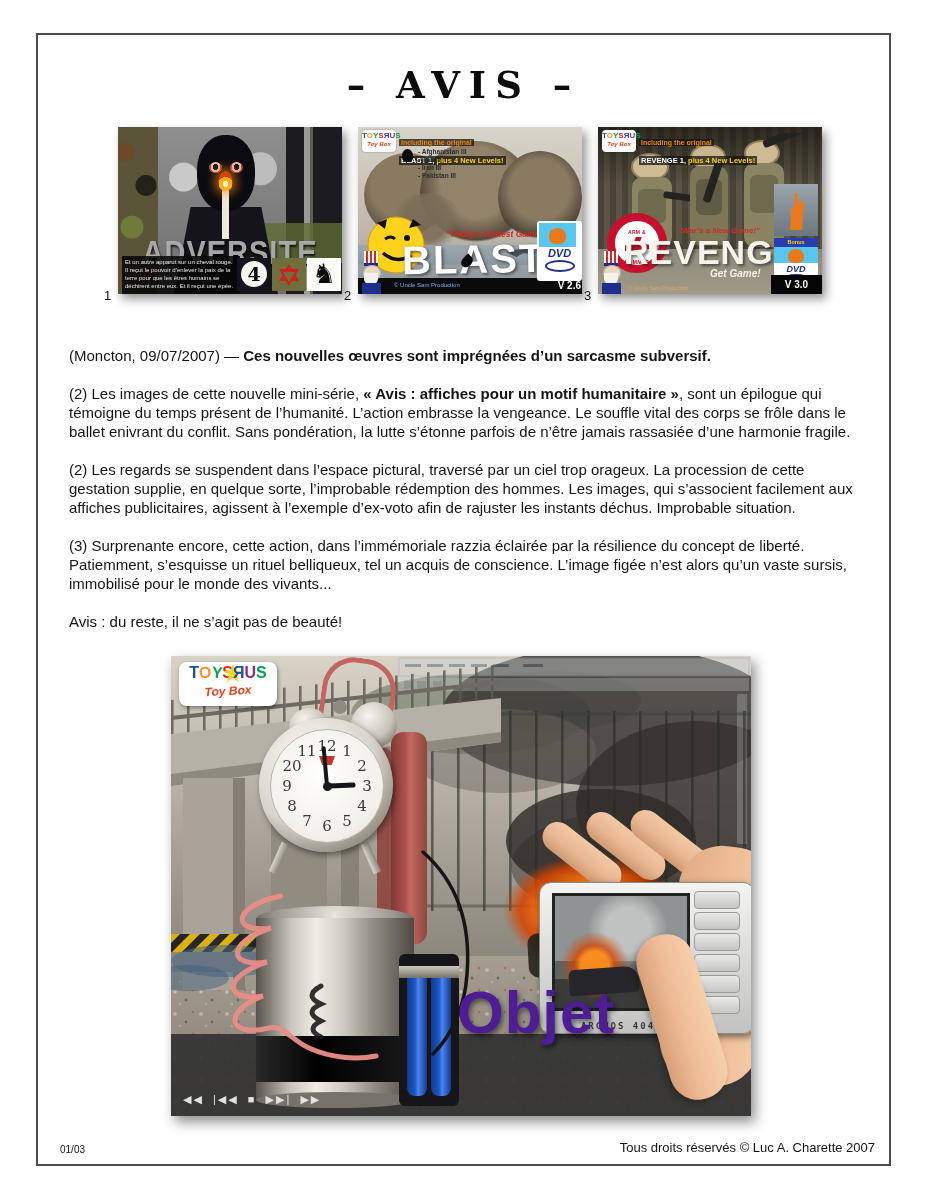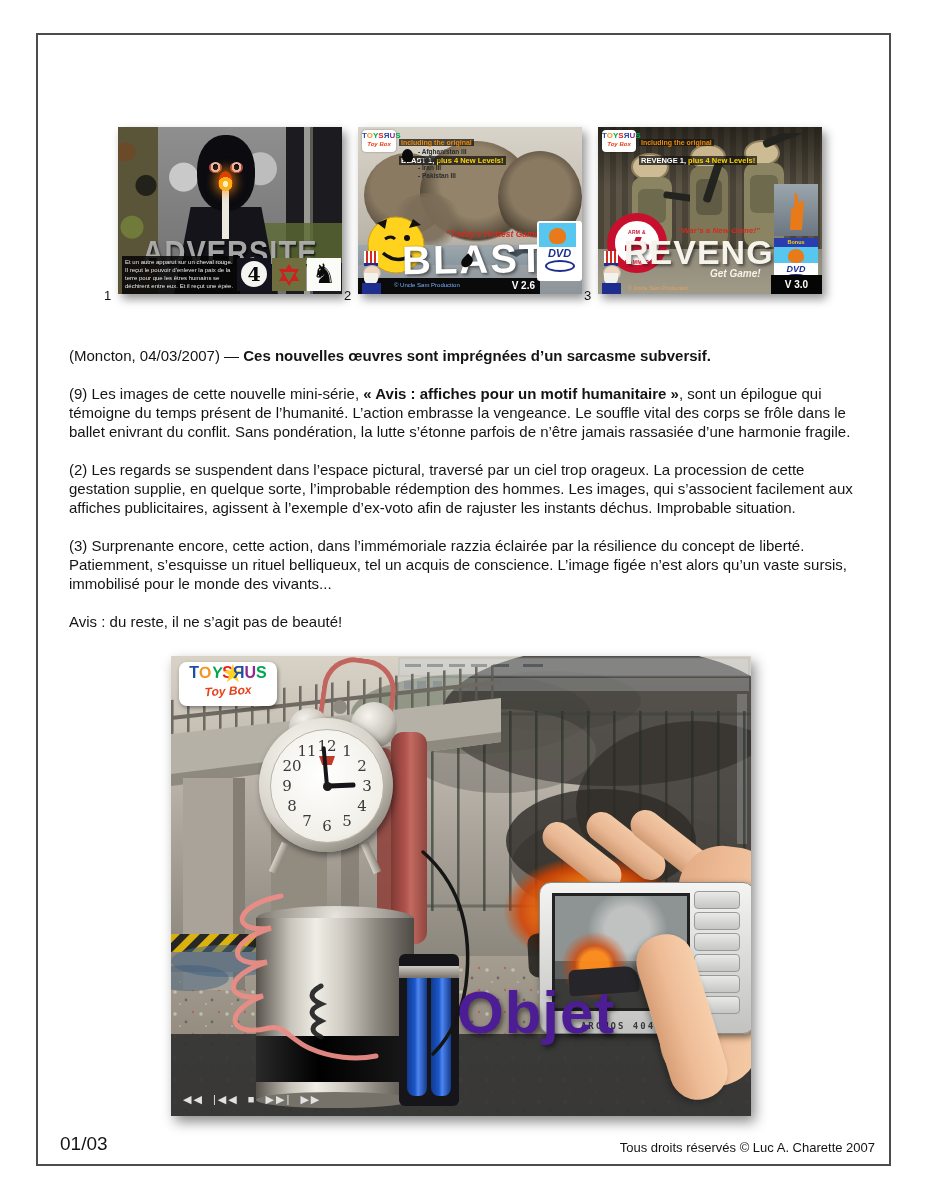--- a/index.html
+++ b/index.html
@@ -88,21 +88,21 @@
   .bla-title{position:absolute;left:44px;top:110px;z-index:6;font-size:40px;font-weight:800;color:#fff;
     letter-spacing:2px;transform:rotate(-1deg);text-shadow:2px 2px 3px rgba(40,40,40,.55),0 0 2px rgba(0,0,0,.3);}
   .drop{position:absolute;left:104px;top:128px;width:10px;height:13px;background:#0a0a0a;z-index:7;
     border-radius:0 50% 50% 50%;transform:rotate(45deg);}
   .bla-tag{position:absolute;left:88px;top:102px;z-index:6;font-size:8.5px;font-weight:bold;font-style:italic;color:#d42b1e;}
   .dvd-box{position:absolute;left:179px;top:94px;width:41px;height:56px;background:#fff;border-radius:3px;z-index:6;padding:2px;}
   .mini-pic{width:37px;height:24px;background:#58c7f0;position:relative;overflow:hidden;}
   .mini-pic i{position:absolute;left:10px;top:5px;width:17px;height:16px;background:#e87a1a;border-radius:50% 50% 40% 40%;}
   .dvd-txt{text-align:center;font-size:11px;font-weight:800;font-style:italic;color:#1d2e8f;line-height:13px;}
   .dvd-ell{width:26px;height:8px;border:2px solid #1d2e8f;border-radius:50%;margin:0 auto;}
-  .bla-bar{position:absolute;left:0;top:151px;width:182px;height:16px;background:#0a0a0a;z-index:5;}
+  .bla-bar{position:absolute;left:0;top:151px;width:228px;height:16px;background:#0a0a0a;z-index:5;}
   .bla-ver{position:absolute;right:5px;top:2px;color:#fff;font-size:10px;font-weight:bold;}
   .bla-credit{position:absolute;left:36px;top:4px;color:#7ab0ff;font-size:6px;}
   .usam{position:absolute;left:2px;top:124px;width:24px;height:43px;z-index:6;}
   .usam .hat{position:absolute;left:4px;top:0;width:14px;height:12px;
     background:repeating-linear-gradient(90deg,#fff 0 2px,#d42b1e 2px 4px);border-bottom:3px solid #1d2e8f;}
   .usam .face{position:absolute;left:3px;top:14px;width:16px;height:14px;background:#f0d7c0;border-radius:50%;}
   .usam .beard{position:absolute;left:4px;top:22px;width:14px;height:12px;background:#f2f2ee;border-radius:0 0 50% 50%;}
   .usam .coat{position:absolute;left:2px;top:32px;width:19px;height:11px;background:#1d2e8f;}
 
   
@@ -211,30 +211,31 @@
   .trus-big .row .lt1{transform:rotate(-6deg);} .trus-big .row .lt2{transform:rotate(5deg);}
   .trus-big .star{position:absolute;left:44px;top:-1px;font-size:22px;color:#ffd21e;z-index:-0;}
   .trus-big .sub{font-size:12px;line-height:14px;color:#e8401c;font-style:italic;transform:rotate(-3deg);}
   .objet{position:absolute;left:286px;top:322px;z-index:6;font-size:60px;font-weight:800;color:#4c1d95;
     letter-spacing:1px;text-shadow:2px 3px 5px rgba(0,0,0,.5);}
   .convoitise{position:absolute;left:283px;top:390px;z-index:6;font-size:39px;font-weight:normal;color:#cccbc8;letter-spacing:1px;}
   .controls{position:absolute;left:12px;top:437px;z-index:6;font-size:11px;color:#e2e2e2;letter-spacing:2px;}
   .controls span{margin-right:4px;cursor:pointer;}
 
   
-  .footer-l{position:absolute;left:22px;bottom:9px;font-size:19px;color:#141414;}
+  .footer-l{position:absolute;left:22px;bottom:9px;font-size:10px;color:#141414;}
   .footer-c{position:absolute;left:0;bottom:9px;width:100%;text-align:center;font-size:13px;font-weight:bold;font-style:italic;color:#141414;}
   .footer-r{position:absolute;right:14px;bottom:9px;font-size:13px;color:#141414;}
 </style>
 </head>
 <body>
 
 <div class="page">
   <div class="frame">
 
+    <div class="title">– AVIS –</div>
 
     <div class="thumbs">
 
       <div class="card">
         <span class="card-num">1</span>
         <div class="art adv">
           <div class="adv-left"></div>
           <div class="adv-mid"></div>
           <div class="adv-right"></div>
           <div class="adv-grass"></div>
@@ -379,22 +380,22 @@
               <div class="beard"></div>
               <div class="coat"></div>
           </div>
           <div class="rev-credit">© Uncle Sam Production</div>
           <div class="rev-ver">V 3.0</div>
         </div>
       </div>
     </div>
 
     <div class="copy">
-      <p><span>(Moncton, 04/03/2007) — </span><b>Ces nouvelles œuvres sont imprégnées d’un sarcasme subversif.</b><span></span></p>
-      <p><span>(9) Les images de cette nouvelle mini-série, </span><b>« Avis : affiches pour un motif humanitaire »</b><span>, sont un épilogue qui témoigne du temps présent de l’humanité. L’action embrasse la vengeance. Le souffle vital des corps se frôle dans le ballet enivrant du conflit. Sans pondération, la lutte s’étonne parfois de n’être jamais rassasiée d’une harmonie fragile.</span></p>
+      <p><span>(Moncton, 09/07/2007) — </span><b>Ces nouvelles œuvres sont imprégnées d’un sarcasme subversif.</b><span></span></p>
+      <p><span>(2) Les images de cette nouvelle mini-série, </span><b>« Avis : affiches pour un motif humanitaire »</b><span>, sont un épilogue qui témoigne du temps présent de l’humanité. L’action embrasse la vengeance. Le souffle vital des corps se frôle dans le ballet enivrant du conflit. Sans pondération, la lutte s’étonne parfois de n’être jamais rassasiée d’une harmonie fragile.</span></p>
       <p><span>(2) Les regards se suspendent dans l’espace pictural, traversé par un ciel trop orageux. La procession de cette gestation supplie, en quelque sorte, l’improbable rédemption des hommes. Les images, qui s’associent facilement aux affiches publicitaires, agissent à l’exemple d’ex-voto afin de rajuster les instants déchus. Improbable situation.</span><b></b><span></span></p>
       <p><span>(3) Surprenante encore, cette action, dans l’immémoriale razzia éclairée par la résilience du concept de liberté. Patiemment, s’esquisse un rituel belliqueux, tel un acquis de conscience. L’image figée n’est alors qu’un vaste sursis, immobilisé pour le monde des vivants...</span><b></b><span></span></p>
       <p><span>Avis : du reste, il ne s’agit pas de beauté!</span><b></b><span></span></p>
     </div>
 
     <div class="artwork">
 
       <svg class="scene" width="580" height="460" viewBox="0 0 580 460">
         <defs>
           <linearGradient id="sky" x1="0" y1="0" x2="0" y2="1">

